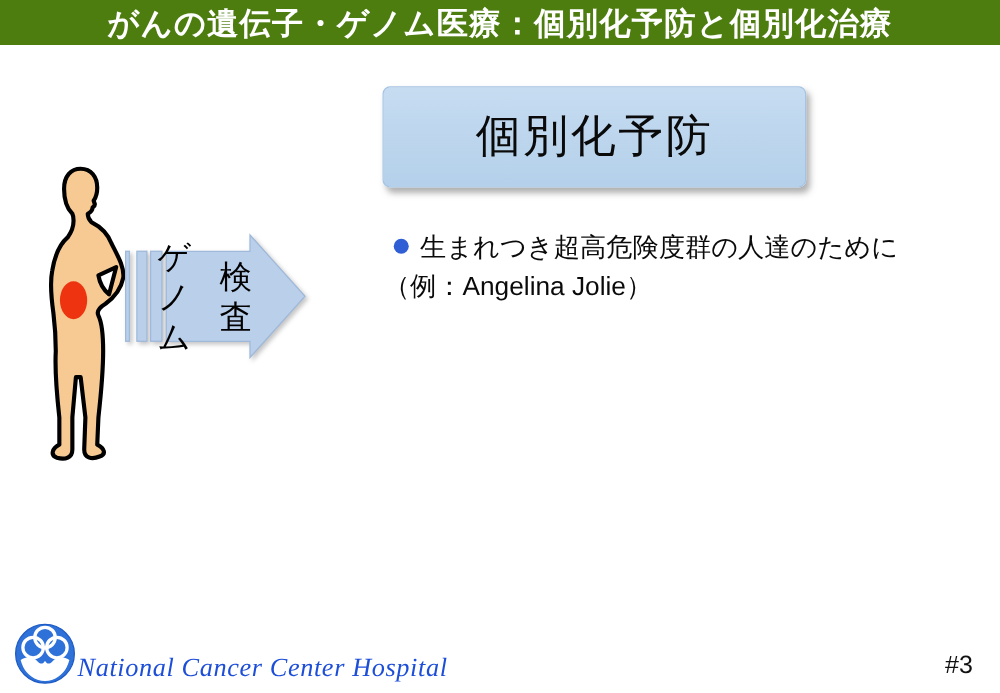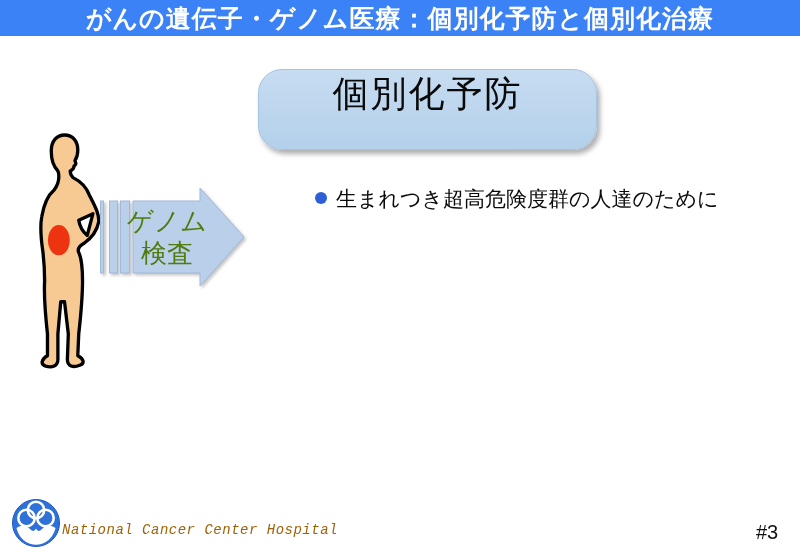--- a/index.html
+++ b/index.html
@@ -3,39 +3,40 @@
 <meta charset="utf-8">
 <style>
   html,body{margin:0;padding:0;background:#fff;}
   .slide{
     position:relative;width:800px;height:554px;background:#ffffff;overflow:hidden;
     font-family:"Liberation Sans",sans-serif;color:#000;
   }
   
   .title-bar{
     position:absolute;left:0;top:0;width:800px;height:36px;
-    background:#3b82f6;display:flex;align-items:center;justify-content:center;
+    background:#4d7c0f;display:flex;align-items:center;justify-content:center;
   }
   .title-bar span{
     color:#ffffff;font-size:25px;font-weight:600;letter-spacing:1px;white-space:nowrap;
   }
   
   .person{position:absolute;left:20px;top:126px;width:90px;height:252px;}
   
   .genome-arrow{position:absolute;left:100px;top:186px;width:146px;height:102px;}
   .genome-arrow svg{position:absolute;left:0;top:0;filter:drop-shadow(2px 2px 1.5px rgba(90,90,90,.35));}
   .arrow-label{
     position:absolute;left:26px;top:13px;width:82px;height:76px;
-    display:flex;flex-direction:column;align-items:center;justify-content:center;
-    font-size:26px;line-height:32px;color:#4d7c0f;font-weight:500;
+    display:flex;align-items:center;justify-content:center;
+    font-size:26px;line-height:32px;color:#000000;font-weight:500;
   }
   
   .hbox{
-    position:absolute;border-radius:24px;display:flex;justify-content:center;
+    position:absolute;border-radius:6px;display:flex;align-items:center;justify-content:center;
     box-shadow:3px 4px 5px rgba(110,110,110,.55);
+    margin-left:48px;
   }
   .hbox span{font-size:36px;color:#0a0a0a;letter-spacing:2px;}
   .prevention-box{
     left:258px;top:69px;width:337px;height:79px;
     background:linear-gradient(180deg,#c6dcf1 0%,#b4d0ea 100%);
     border:1px solid #a5c3e2;
   }
   .treatment-box{
     left:260px;top:327px;width:334px;height:77px;
     background:linear-gradient(180deg,#6fd0f9 0%,#4fc2f4 100%);
@@ -47,22 +48,22 @@
   .treatment-bullets{left:325px;top:441px;line-height:30px;}
   .bullet-line{white-space:nowrap;}
   .dot{
     display:inline-block;width:12px;height:12px;border-radius:50%;
     background:#2f5ed5;margin-right:9px;vertical-align:2px;
   }
   .bullet-cont{white-space:nowrap;margin-left:-8px;}
   
   .logo{position:absolute;left:12px;top:497px;width:50px;height:52px;}
   .footer-text{
-    position:absolute;left:62px;top:522px;font-size:14px;font-style:italic;
-    font-family:Liberation Mono, monospace;color:#a16207;letter-spacing:.5px;white-space:nowrap;
+    position:absolute;left:62px;top:522px;font-size:21px;font-style:italic;
+    font-family:Liberation Serif, serif;color:#1d4ed8;letter-spacing:.5px;white-space:nowrap;
   }
   .page-number{position:absolute;left:756px;top:521px;font-size:20px;color:#111;}
 </style>
 </head>
 <body>
 
 <div class="slide">
 
   <header class="title-bar">
     <span>がんの遺伝子・ゲノム医療：個別化予防と個別化治療</span>
@@ -116,20 +117,21 @@
   </div>
 
   <div class="hbox prevention-box">
     <span>個別化予防</span>
   </div>
 
   <div class="bullets prevention-bullets">
     <div class="bullet-line">
       <span class="dot"></span><span>生まれつき超高危険度群の人達のために</span>
     </div>
+    <div class="bullet-cont">（例：Angelina Jolie）</div>
   </div>
 
 
   <div class="bullets treatment-bullets">
   </div>
 
   <svg class="logo" viewBox="0 0 50 52" xmlns="http://www.w3.org/2000/svg">
     <circle cx="24" cy="26" r="23.5" fill="#2e71d8" stroke="#1f5bc4" stroke-width="1"></circle>
     <g fill="none" stroke="#ffffff" stroke-width="2.6">
       <circle cx="14.5" cy="21" r="8.2"></circle>

